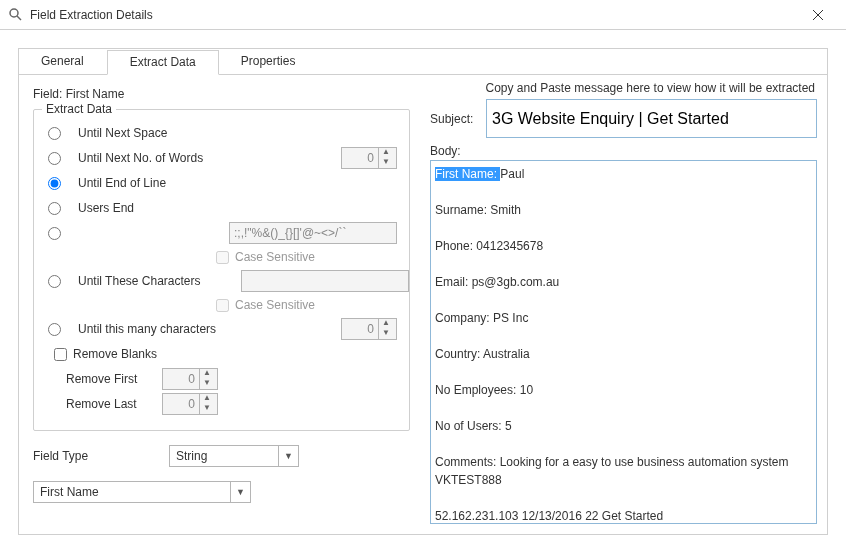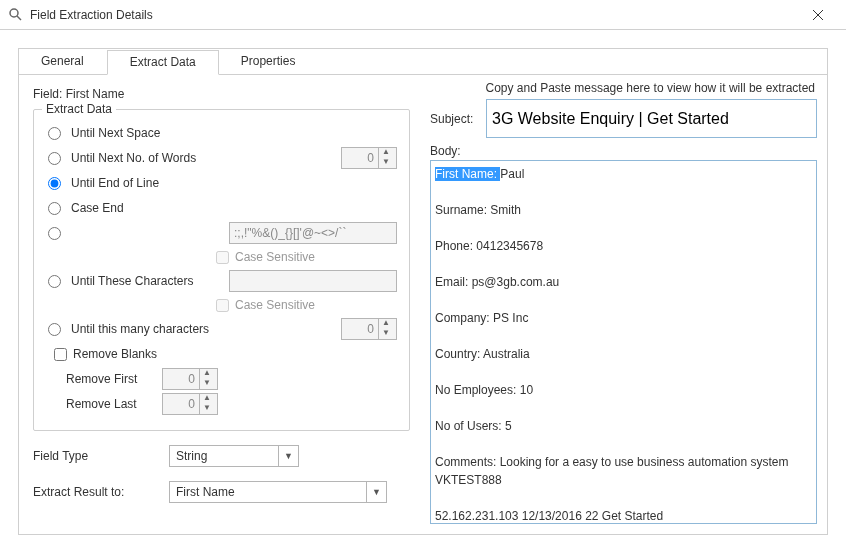--- a/index.html
+++ b/index.html
@@ -22,21 +22,21 @@
 .right { flex: 1; padding: 4px 10px 10px 6px; display: flex; flex-direction: column; }
 
 .hint { text-align: right; font-size: 12px; color: #333; padding-right: 2px; height: 18px; line-height: 18px; }
 
 .field-row { margin: 2px 0 8px 0; font-size: 12px; }
 .field-row .lbl { display: inline-block; }
 
 .fieldset { border: 1px solid #cfcfcf; border-radius: 2px; padding: 10px 12px 12px 12px; margin-top: 4px; position: relative; }
 .fieldset .legend { position: absolute; top: -8px; left: 8px; background: #fff; padding: 0 4px; font-size: 12px; }
 
-.radio-row { display: flex; align-items: center; height: 24px; margin: 1px 0; gap: 6px; }
+.radio-row { display: flex; align-items: center; height: 24px; margin: 1px 0; gap: 13px; }
 .radio-row input[type=radio] { margin: 0 4px 0 2px; }
 .radio-row .rlabel { flex: 0 0 auto; min-width: 150px; }
 .radio-row .rinput { margin-left: auto; }
 
 .spinner { display: inline-flex; align-items: center; border: 1px solid #b5b5b5; background: #f4f4f4; height: 22px; width: 56px; }
 .spinner.disabled { color: #888; }
 .spinner input { width: 36px; border: none; background: transparent; text-align: right; padding-right: 4px; font-size: 12px; color: #888; }
 .spinner .btns { display: flex; flex-direction: column; border-left: 1px solid #b5b5b5; }
 .spinner .btns span { width: 14px; height: 10px; font-size: 8px; line-height: 8px; text-align: center; cursor: pointer; color: #666; }
 
@@ -123,21 +123,21 @@
             </span>
           </div>
 
           <div class="radio-row">
             <input type="radio" name="ext" checked="" style="">
             <span class="rlabel">Until End of Line</span>
           </div>
 
           <div class="radio-row">
             <input type="radio" name="ext" style="">
-            <span class="rlabel">Case End</span>
+            <span class="rlabel">Users End</span>
           </div>
 
           <div class="radio-row">
             <input type="radio" name="ext" style="">
             <span class="rinput"><input class="txt" disabled="" value=":;,!&quot;%&amp;()_{}[]'@~&lt;&gt;/``" style=""></span>
           </div>
           <div class="chk-row">
             <input type="checkbox" disabled="" style="">
             <span>Case Sensitive</span>
           </div>
@@ -195,21 +195,20 @@
 
         <div class="bottom-row">
           <span class="blabel">Field Type</span>
           <div class="combo" style="width:130px;">
             <span class="cval">String</span>
             <span class="cbtn">▼</span>
           </div>
         </div>
 
         <div class="bottom-row">
-          <span class="blabel">Extract Result to:</span>
           <div class="combo" style="width:218px;">
             <span class="cval">First Name</span>
             <span class="cbtn">▼</span>
           </div>
         </div>
       </div>
 
       <div class="right">
         <div class="hint">Copy and Paste message here to view how it will be extracted</div>
         <div class="subject-row">

